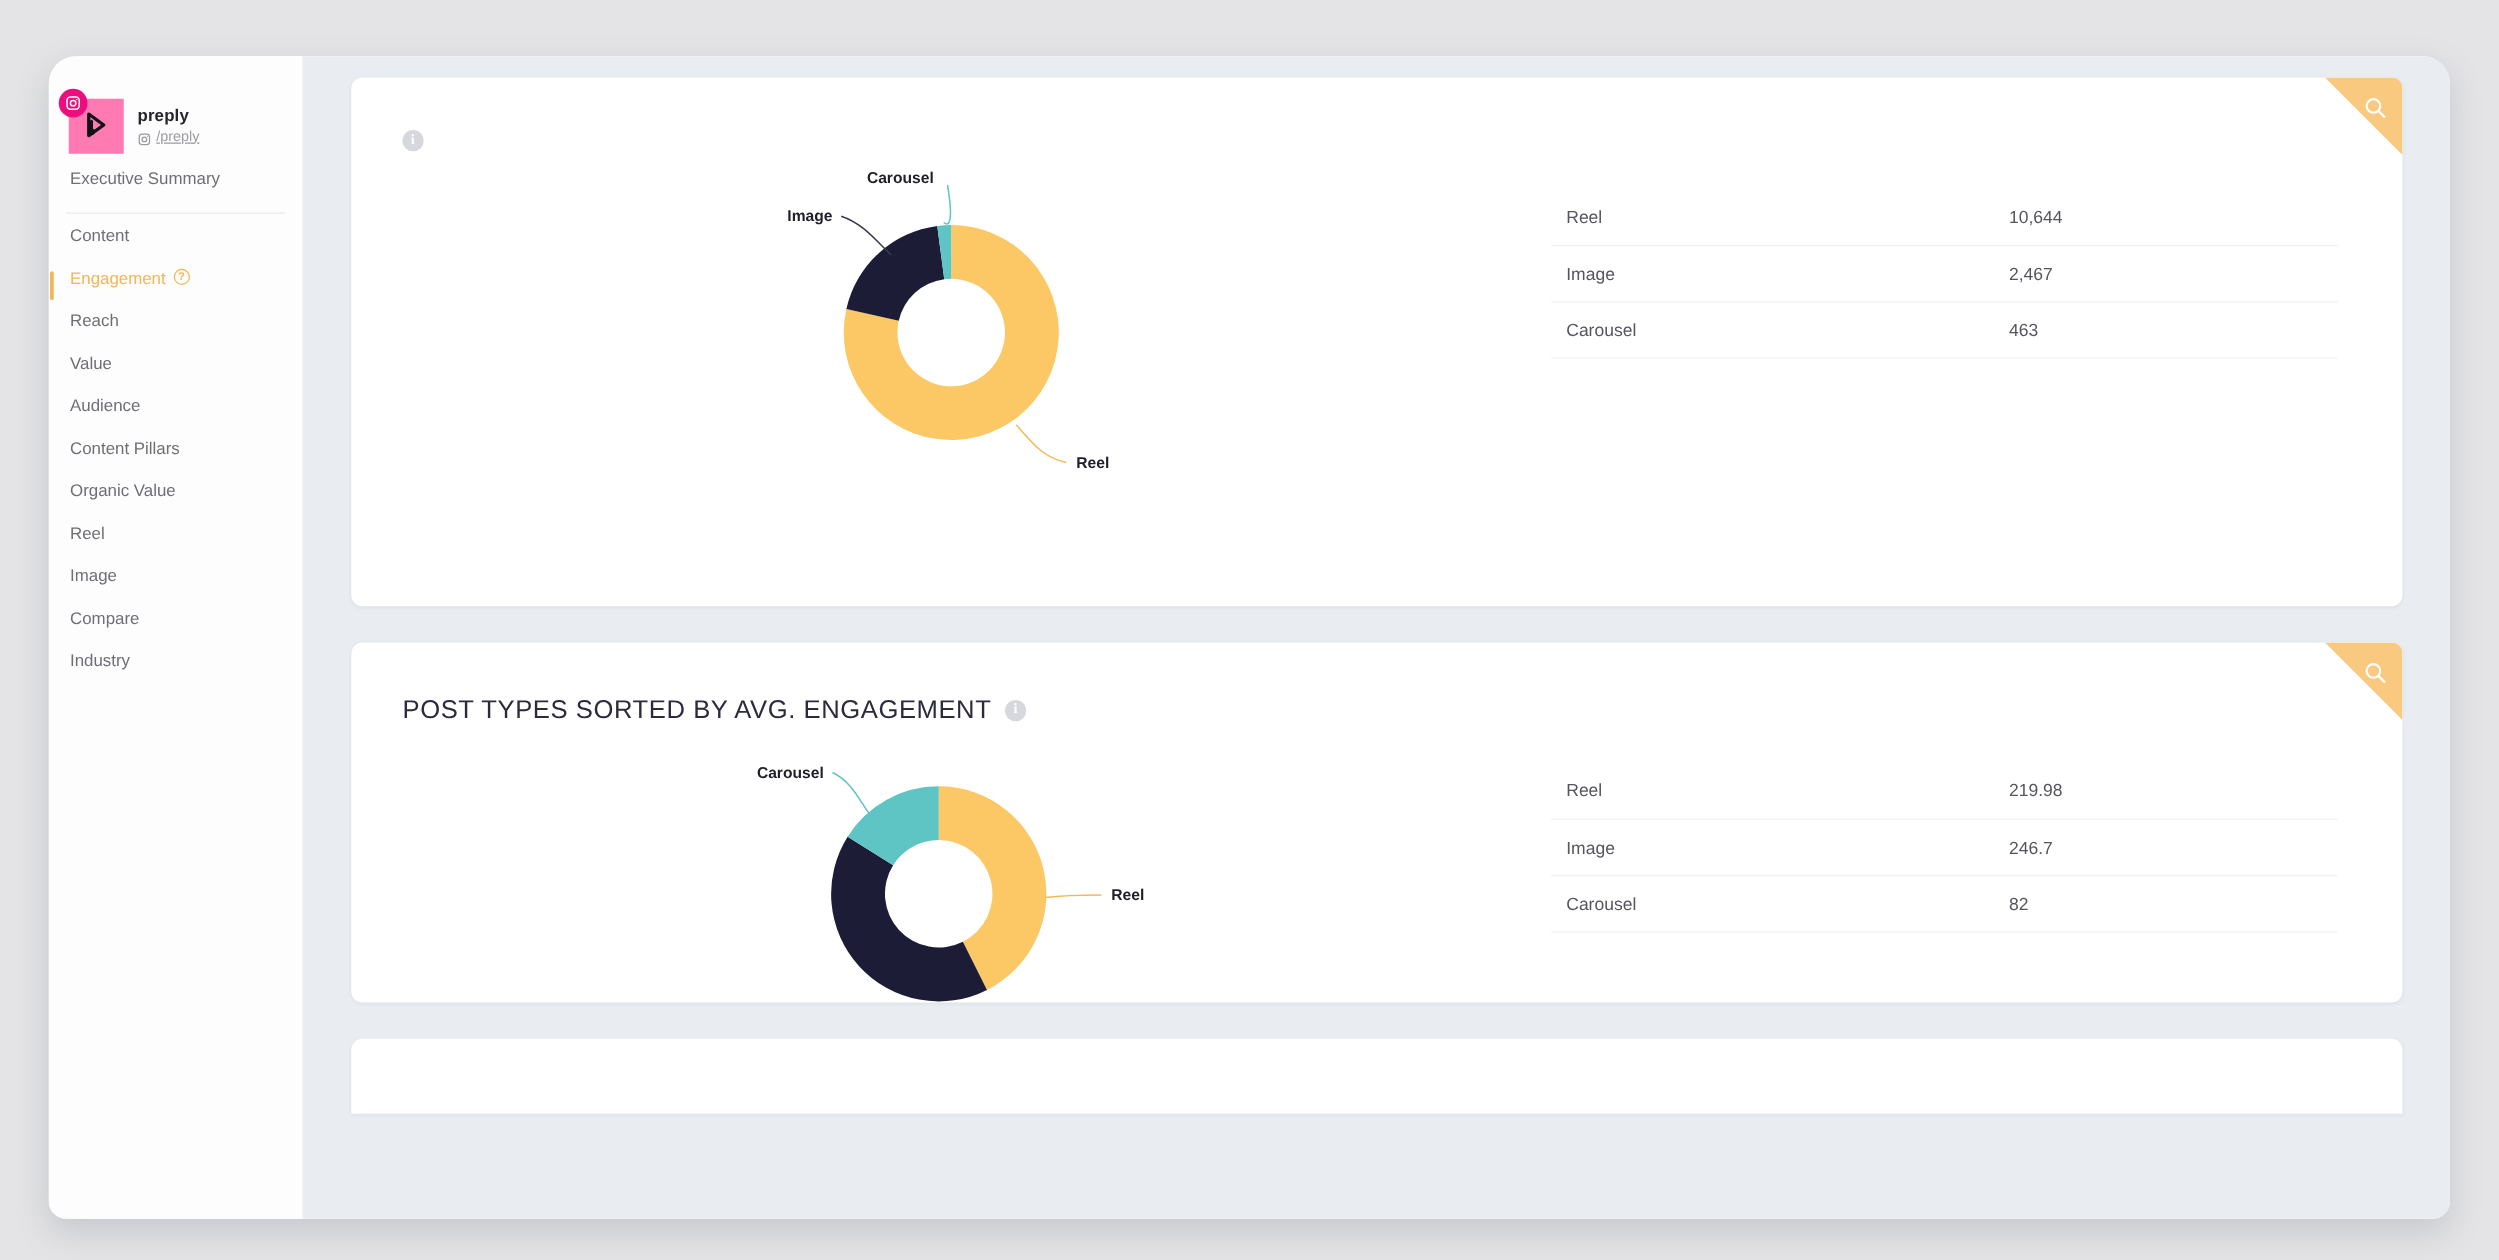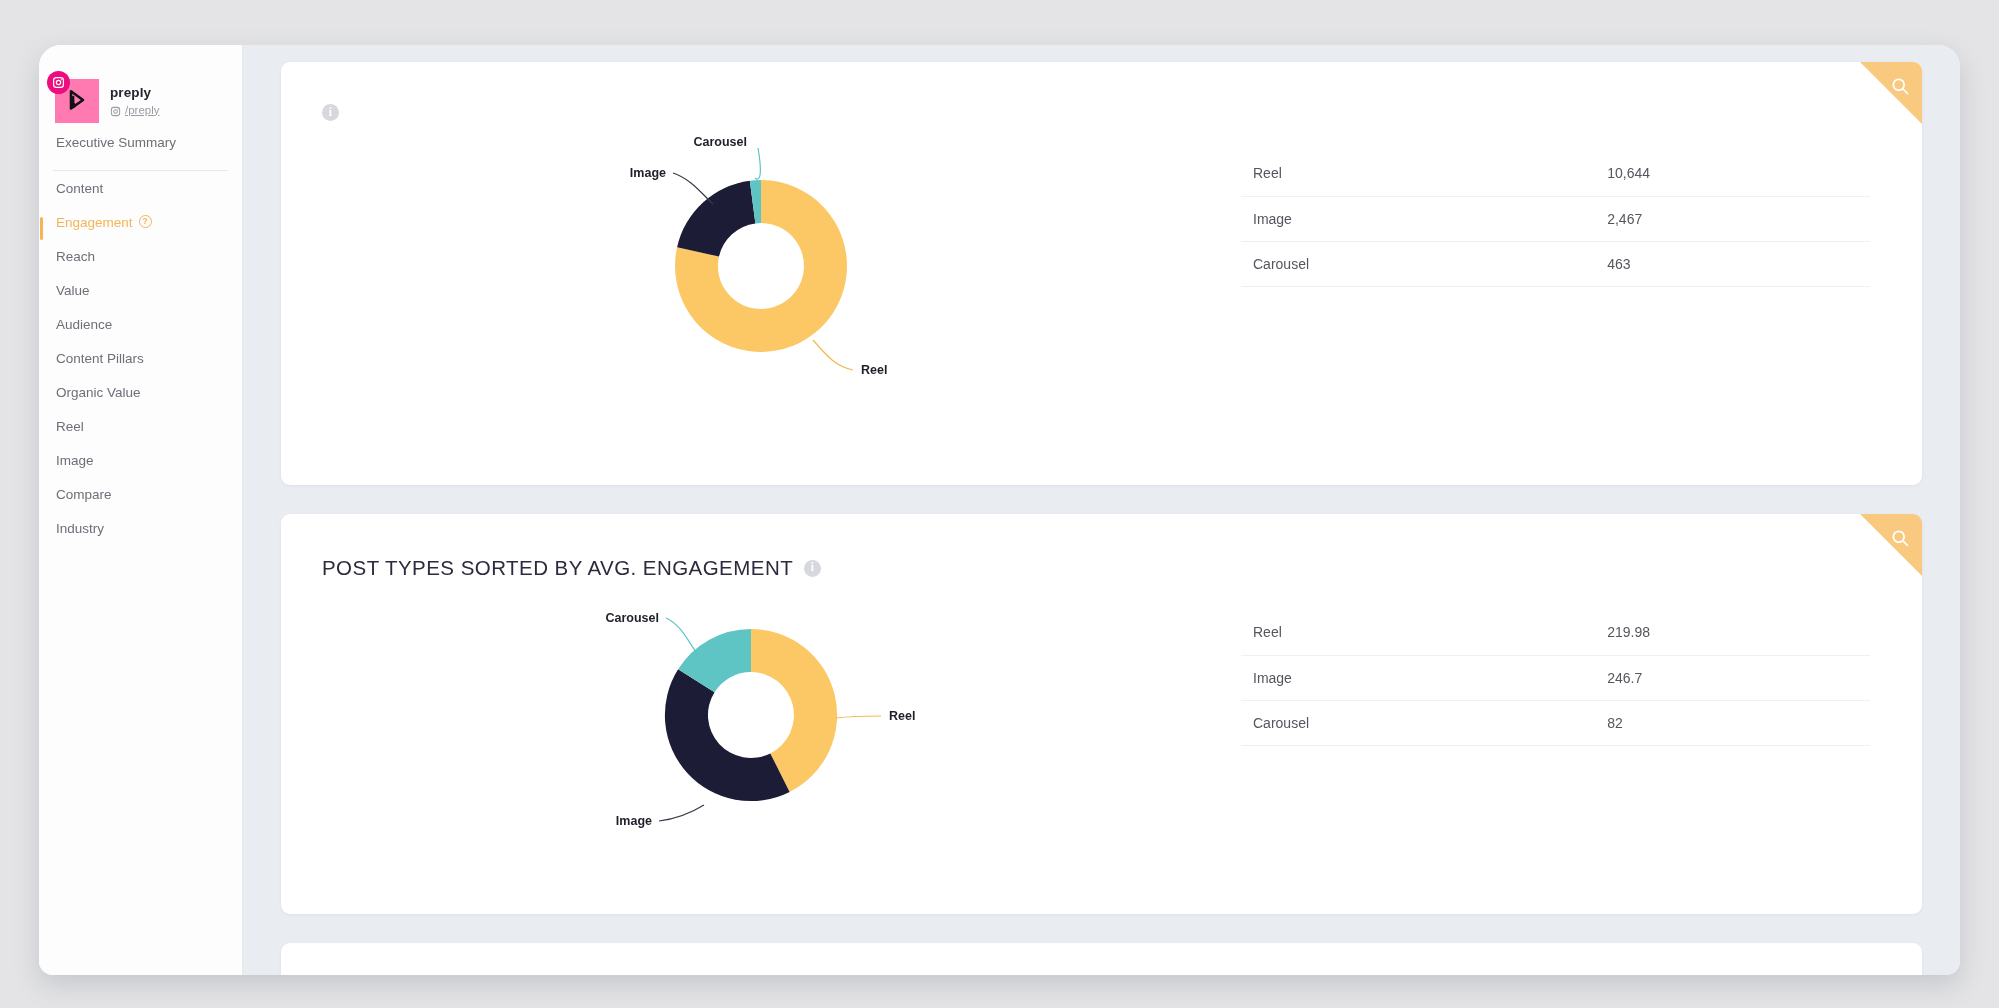--- a/index.html
+++ b/index.html
@@ -127,21 +127,21 @@
     position: relative;
     background: #ffffff;
     border-radius: 9px;
     margin: 0 auto 29px auto;
     width: 1641px;
     box-shadow: 0 1px 3px rgba(120,130,145,.10);
     overflow: hidden;
   }
 
   .card.c1 { height: 423px; }
-  .card.c2 { height: 400px; }
+  .card.c2 { height: 288px; }
   .card.c3 { height: 60px; border-radius: 9px 9px 0 0; }
 
   .card-title {
     display: flex; align-items: center; gap: 11px;
     padding: 42px 0 0 41px;
     font-size: 20.5px;
     letter-spacing: .45px;
     color: #2b2b3d;
     font-weight: normal;
   }

